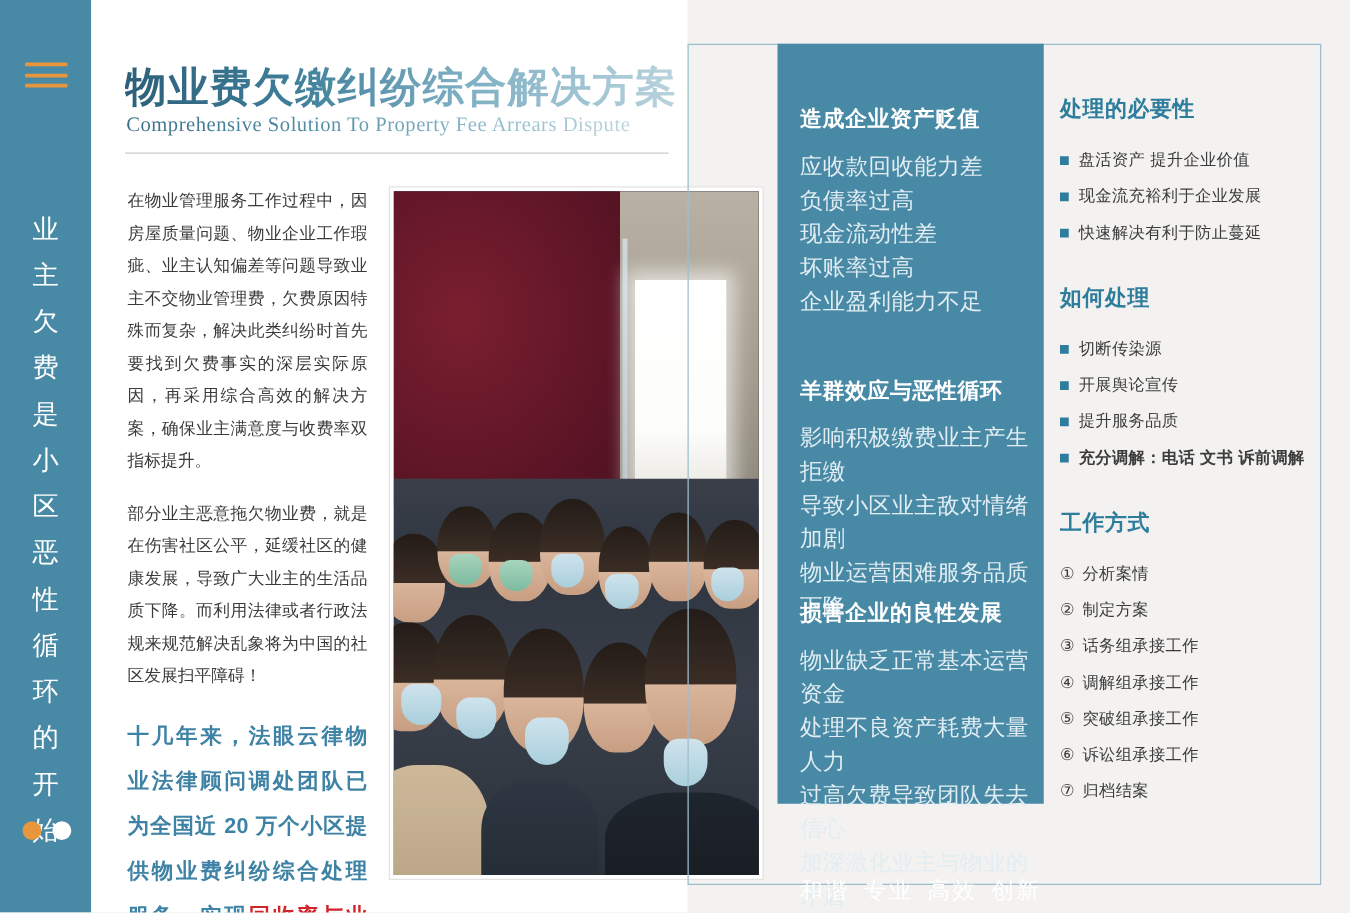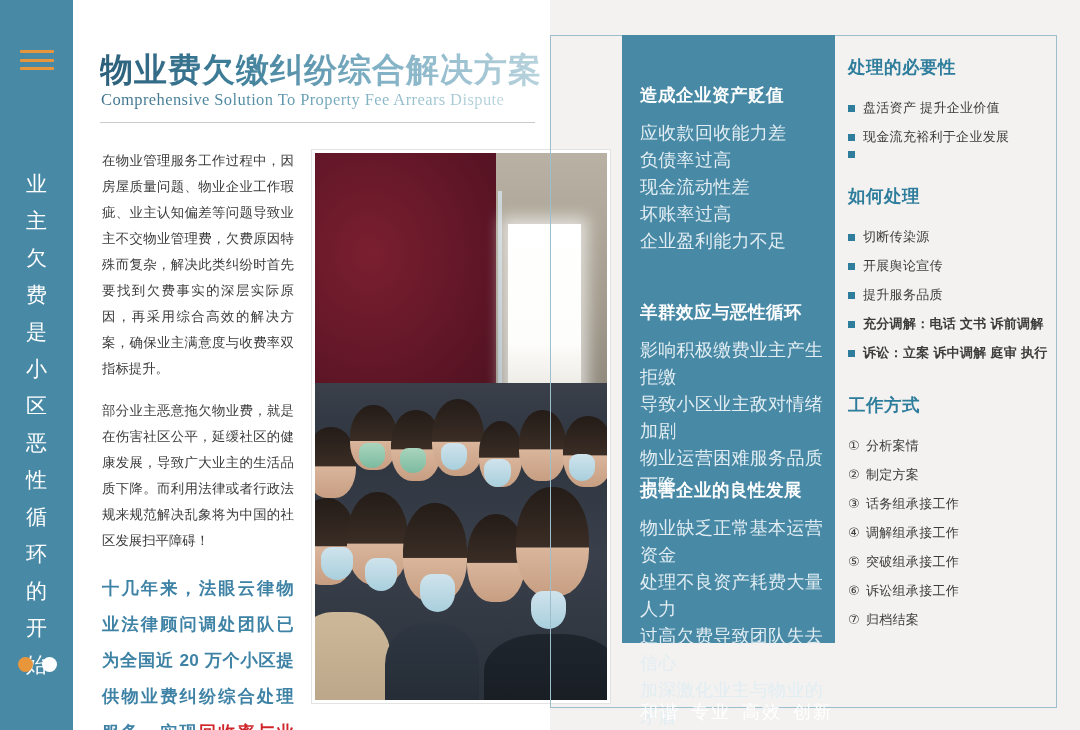--- a/index.html
+++ b/index.html
@@ -137,20 +137,21 @@
   }
   #slogan span { margin-right: 11px; }
   #slogan span:last-child { margin-right: 0; }
 
   
   #rightcol { position: absolute; left: 848px; top: 55px; width: 205px; }
   .r-group { margin-bottom: 26px; }
   .r-h {
     color: #2e7d9c; font-size: 17.5px; font-weight: 700; letter-spacing: 0.5px;
     margin-bottom: 14px;
+    margin-top: 20px;
   }
   .r-li {
     font-size: 13px; line-height: 29px; color: #3c3c3c; letter-spacing: 0.3px;
     display: flex; align-items: baseline;
   }
   .r-li .bullet {
     display: inline-block; width: 7px; height: 7px; background: #2e7d9c;
     margin-right: 8px; flex: 0 0 auto;
   }
   .r-li .num {
@@ -278,20 +279,21 @@
       <div class="r-li">
         <span class="bullet"></span>
         <span class="txt">盘活资产  提升企业价值</span>
       </div>
       <div class="r-li">
         <span class="bullet"></span>
         <span class="txt">现金流充裕利于企业发展</span>
       </div>
       <div class="r-li">
         <span class="bullet"></span>
+        <span class="txt">快速解决有利于防止蔓延</span>
       </div>
     </div>
 
     <div class="r-group">
       <div class="r-h">如何处理</div>
       <div class="r-li">
         <span class="bullet"></span>
         <span class="txt">切断传染源</span>
       </div>
       <div class="r-li">
@@ -299,24 +301,20 @@
         <span class="txt">开展舆论宣传</span>
       </div>
       <div class="r-li">
         <span class="bullet"></span>
         <span class="txt">提升服务品质</span>
       </div>
       <div class="r-li bold">
         <span class="bullet"></span>
         <span class="txt">充分调解：电话  文书  诉前调解</span>
       </div>
-      <div class="r-li bold">
-        <span class="bullet"></span>
-        <span class="txt">诉讼：立案  诉中调解  庭审  执行</span>
-      </div>
     </div>
 
     <div class="r-group">
       <div class="r-h">工作方式</div>
       <div class="r-li">
         <span class="num">①</span>
         <span class="txt">分析案情</span>
       </div>
       <div class="r-li">
         <span class="num">②</span>

